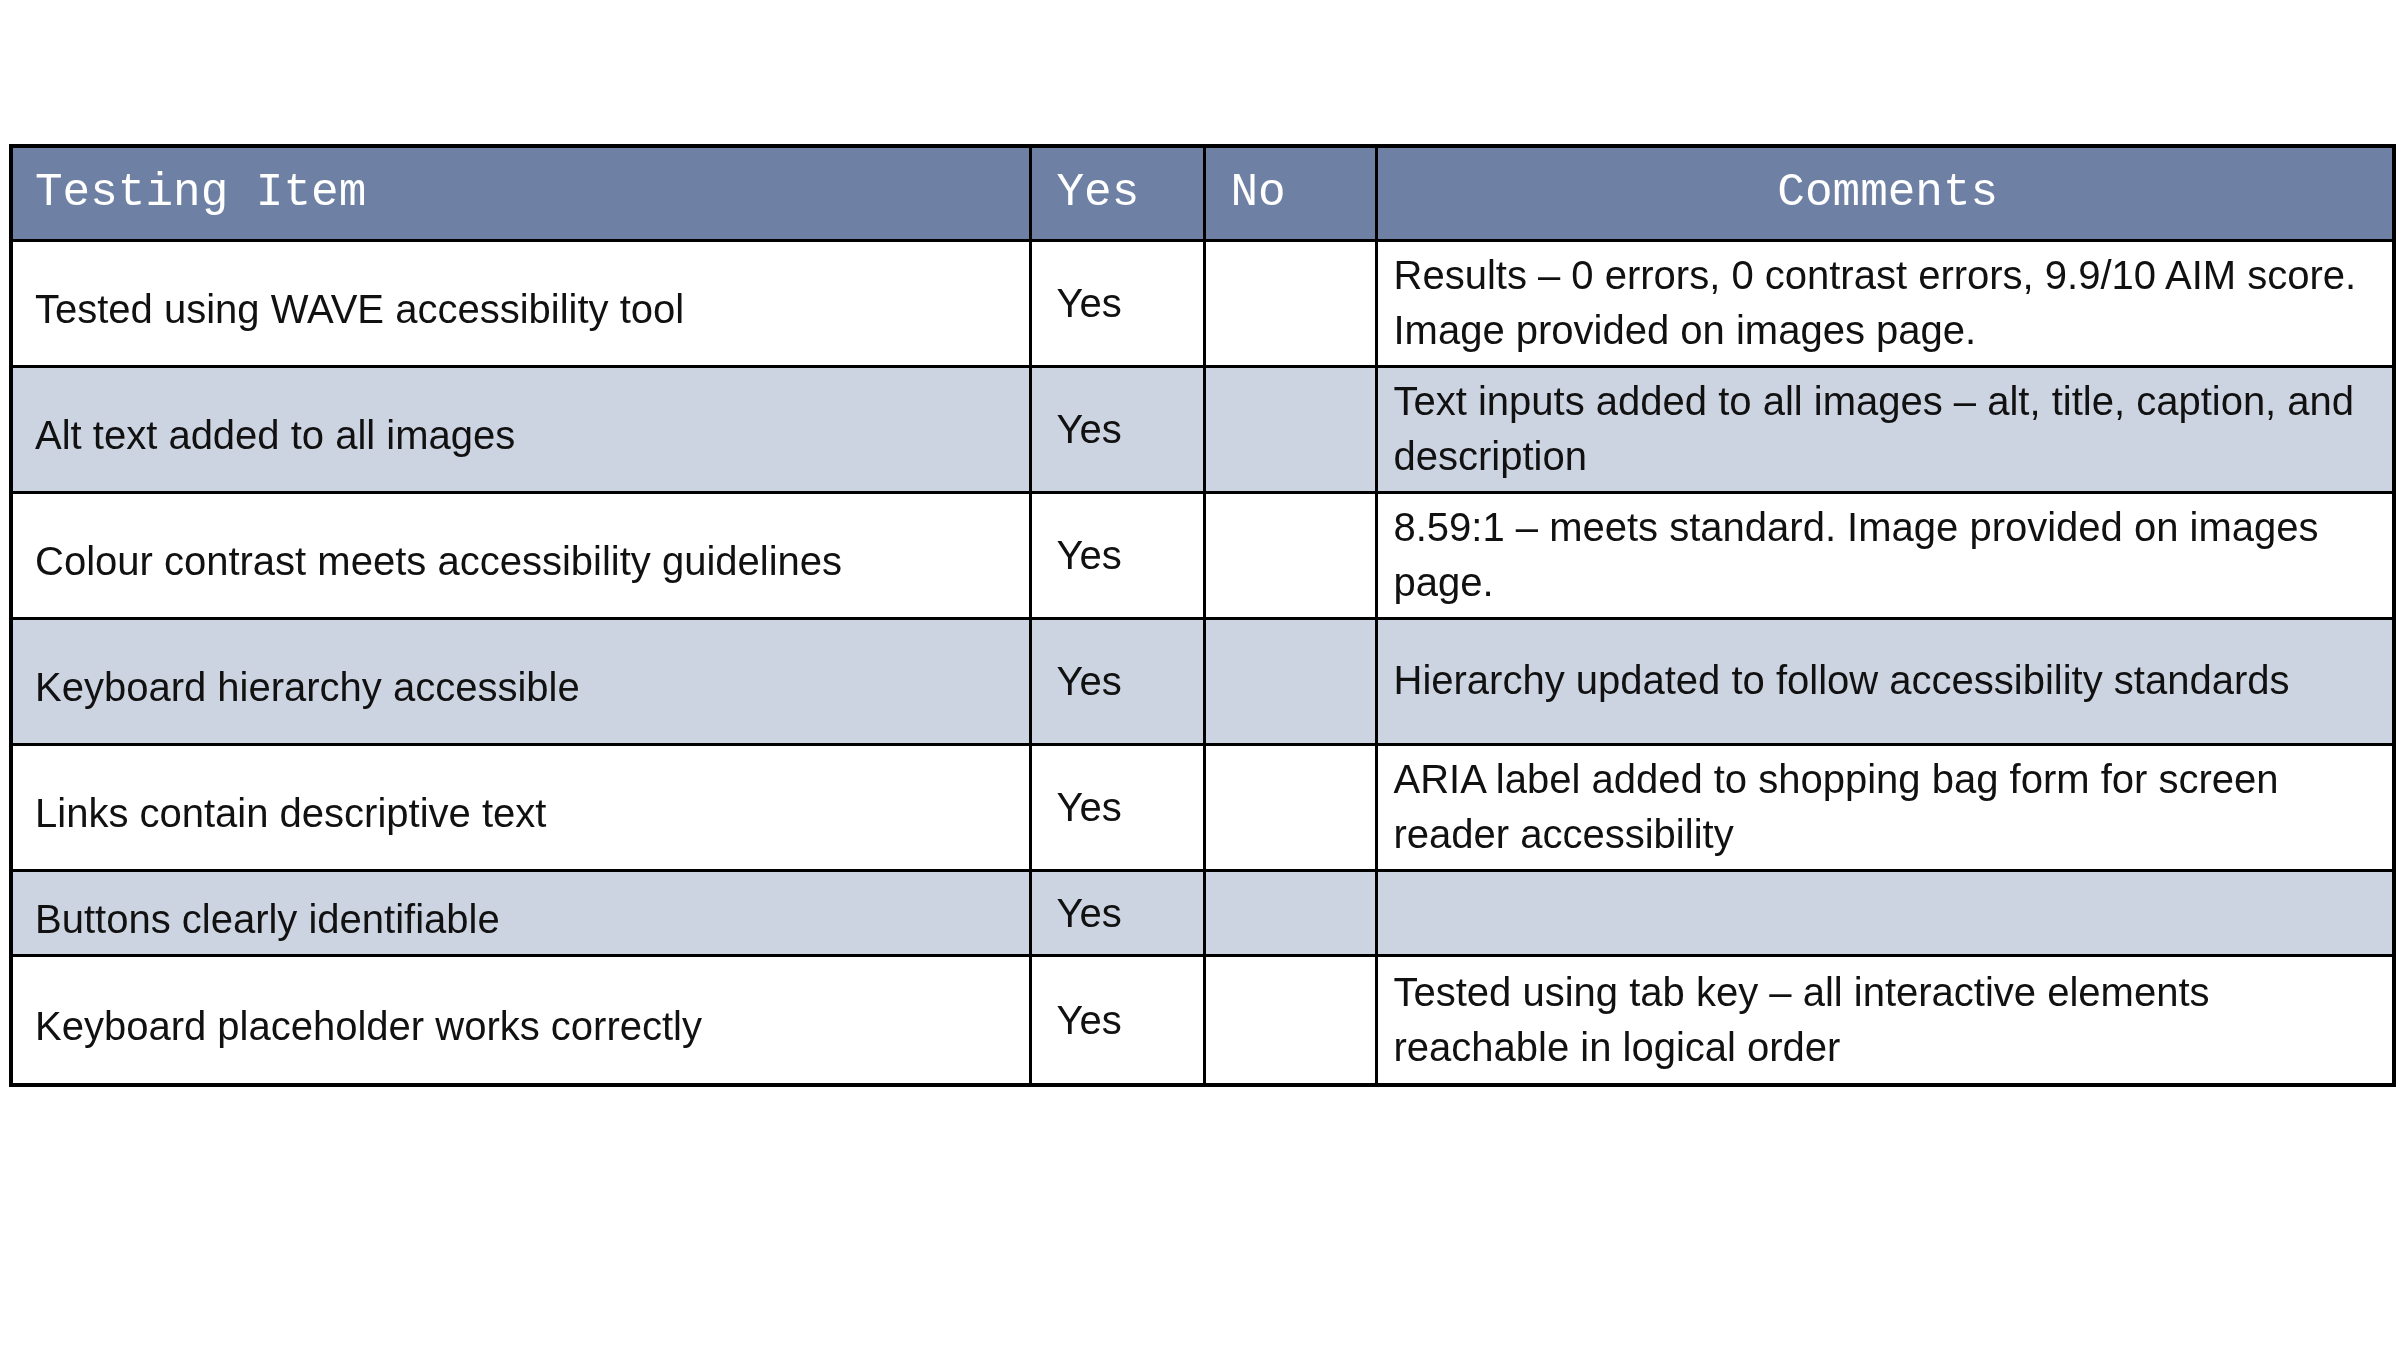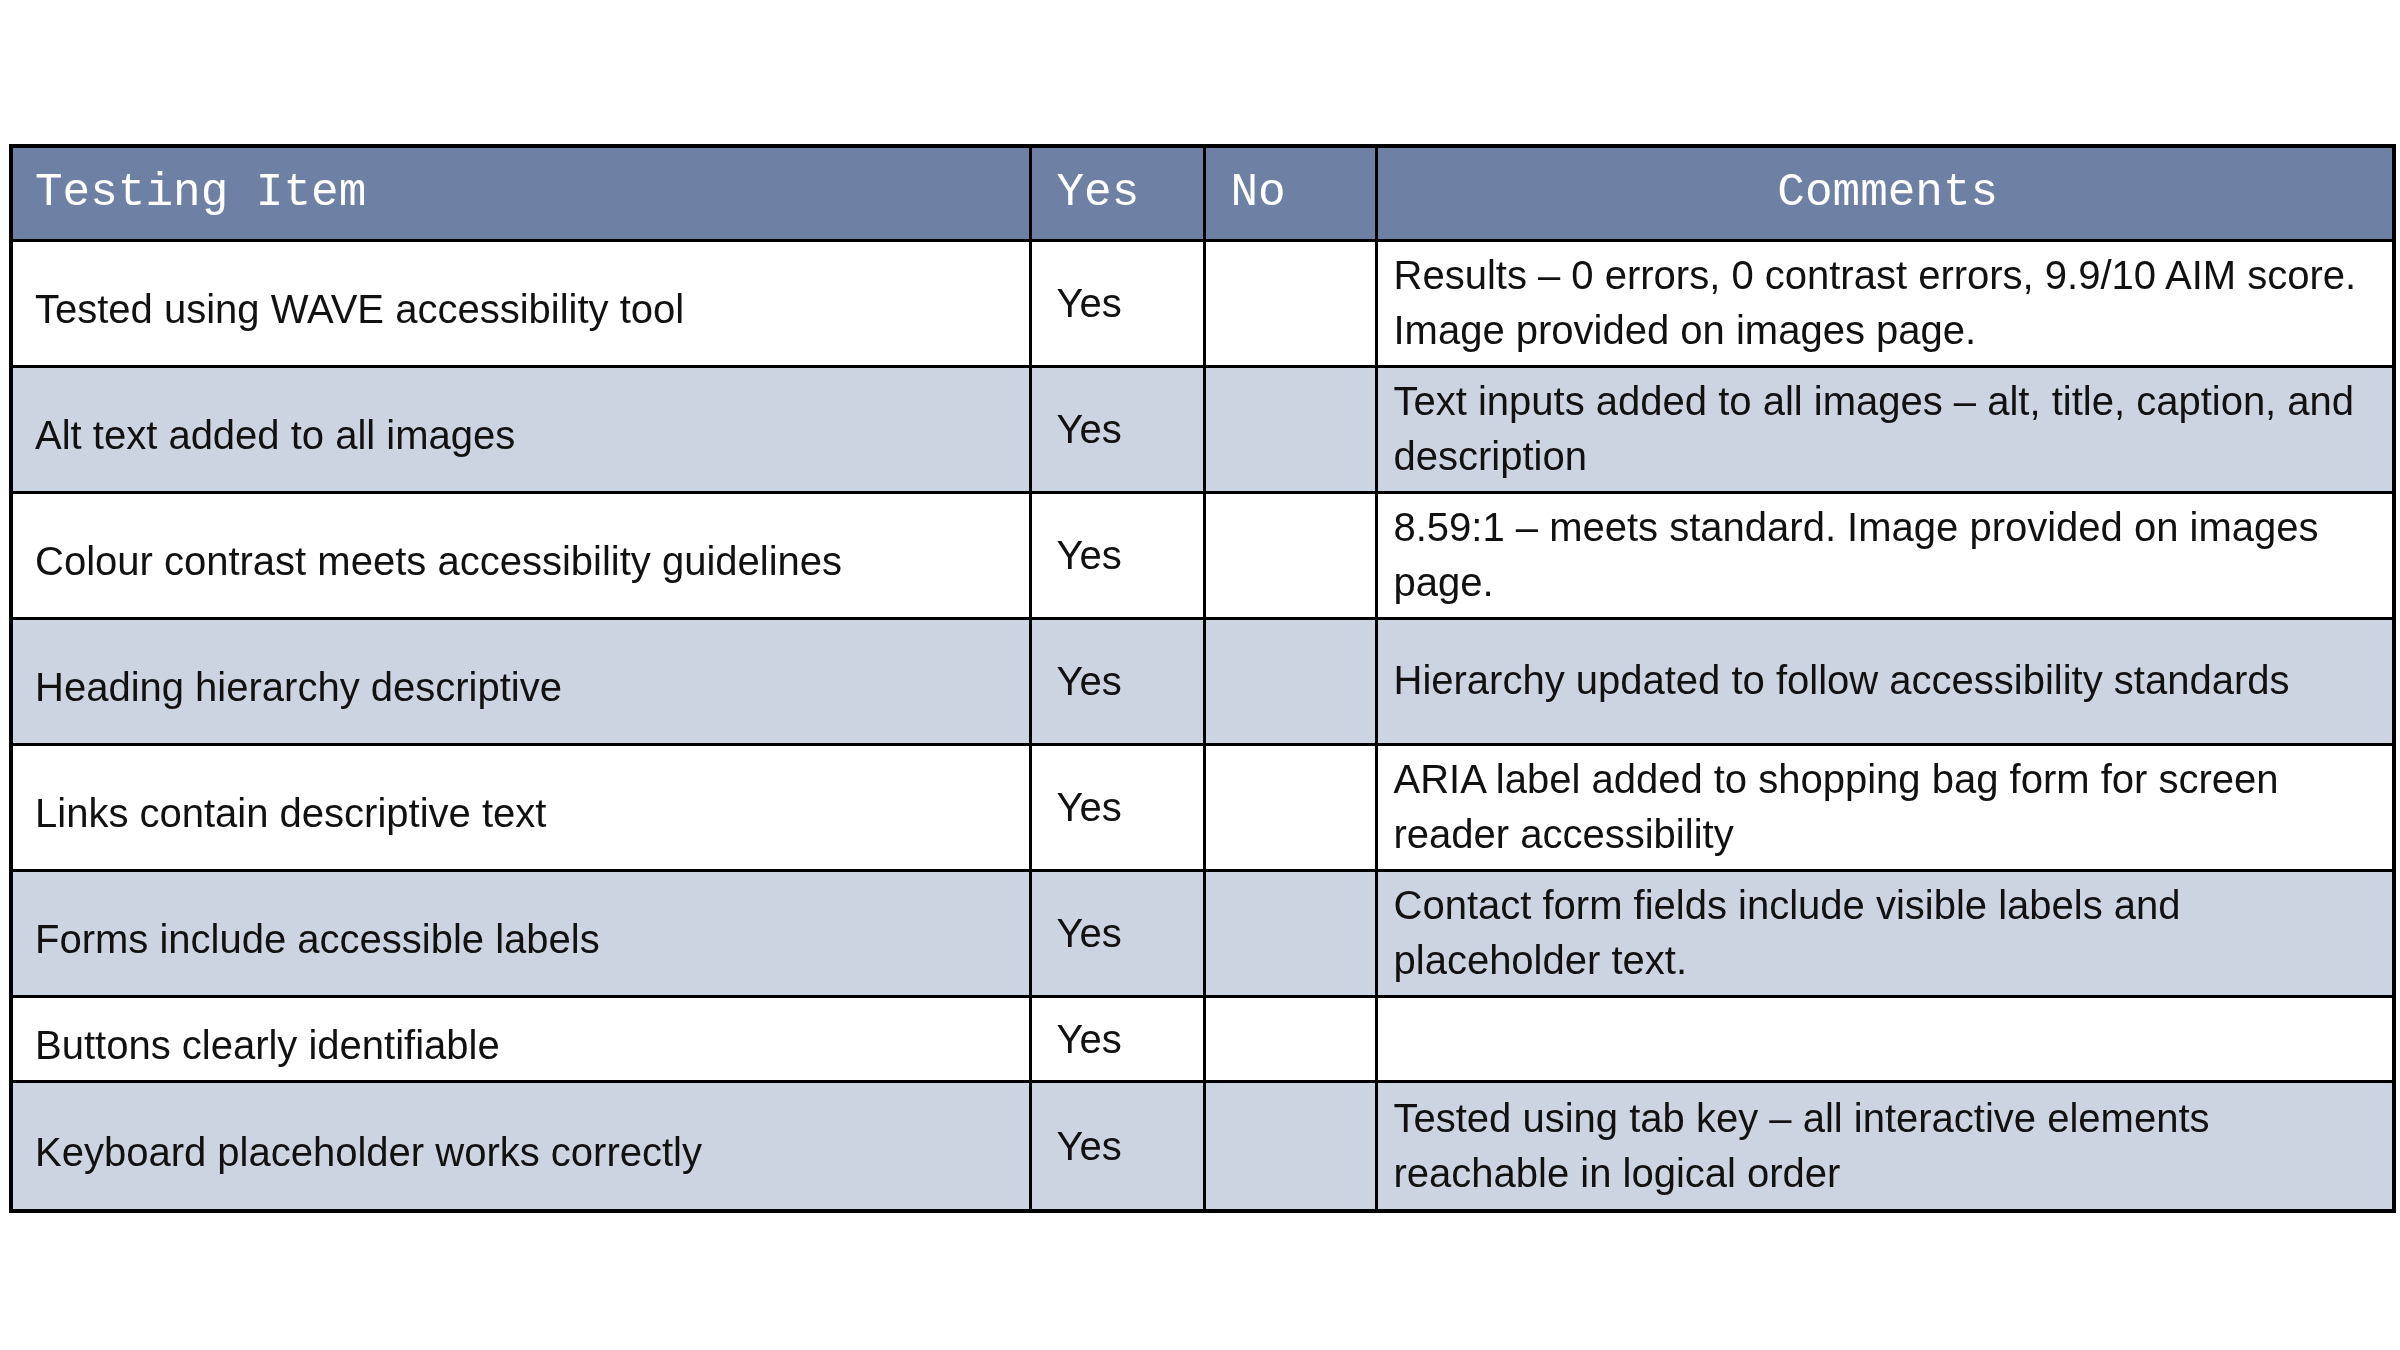--- a/index.html
+++ b/index.html
@@ -99,36 +99,30 @@
         <td class="cell-no"></td>
         <td class="cell-comment">Text inputs added to all images – alt, title, caption, and description</td>
       </tr>
       <tr>
         <td class="cell-item">Colour contrast meets accessibility guidelines</td>
         <td class="cell-yes">Yes</td>
         <td class="cell-no"></td>
         <td class="cell-comment">8.59:1 – meets standard. Image provided on images page.</td>
       </tr>
       <tr>
-        <td class="cell-item">Heading hierarchy descriptive</td>
+        <td class="cell-item">Keyboard hierarchy accessible</td>
         <td class="cell-yes">Yes</td>
         <td class="cell-no"></td>
         <td class="cell-comment">Hierarchy updated to follow accessibility standards</td>
       </tr>
       <tr>
         <td class="cell-item">Links contain descriptive text</td>
         <td class="cell-yes">Yes</td>
         <td class="cell-no"></td>
         <td class="cell-comment">ARIA label added to shopping bag form for screen reader accessibility</td>
-      </tr>
-      <tr>
-        <td class="cell-item">Forms include accessible labels</td>
-        <td class="cell-yes">Yes</td>
-        <td class="cell-no"></td>
-        <td class="cell-comment">Contact form fields include visible labels and placeholder text.</td>
       </tr>
       <tr class="short">
         <td class="cell-item">Buttons clearly identifiable</td>
         <td class="cell-yes">Yes</td>
         <td class="cell-no"></td>
         <td class="cell-comment"></td>
       </tr>
       <tr class="tall">
         <td class="cell-item">Keyboard placeholder works correctly</td>
         <td class="cell-yes">Yes</td>

